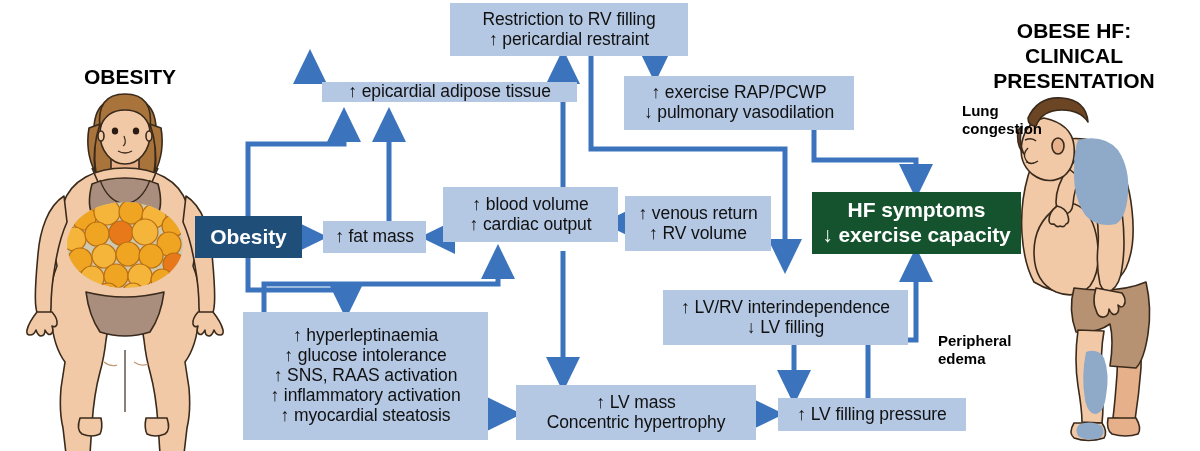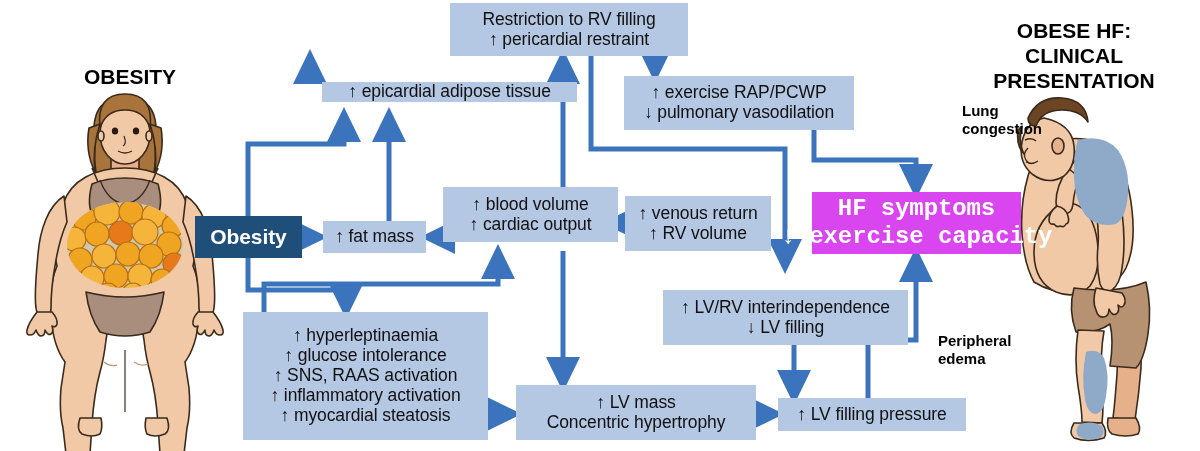--- a/index.html
+++ b/index.html
@@ -34,26 +34,25 @@
     z-index: 5;
   }
   .box .ln { display: block; white-space: nowrap; }
   .box.dark {
     background: #1f4e79;
     color: #ffffff;
     font-weight: bold;
     font-size: 21px;
   }
   .box.red {
-    background: #d946ef;
+    background: #14532d;
     color: #ffffff;
     font-weight: bold;
-    font-size: 24px;
+    font-size: 21px;
     line-height: 1.18;
-    font-family: Liberation Mono, monospace;
   }
   
   .heading {
     position: absolute;
     font-weight: bold;
     color: #000000;
     text-align: center;
     line-height: 1.2;
     z-index: 6;
   }

